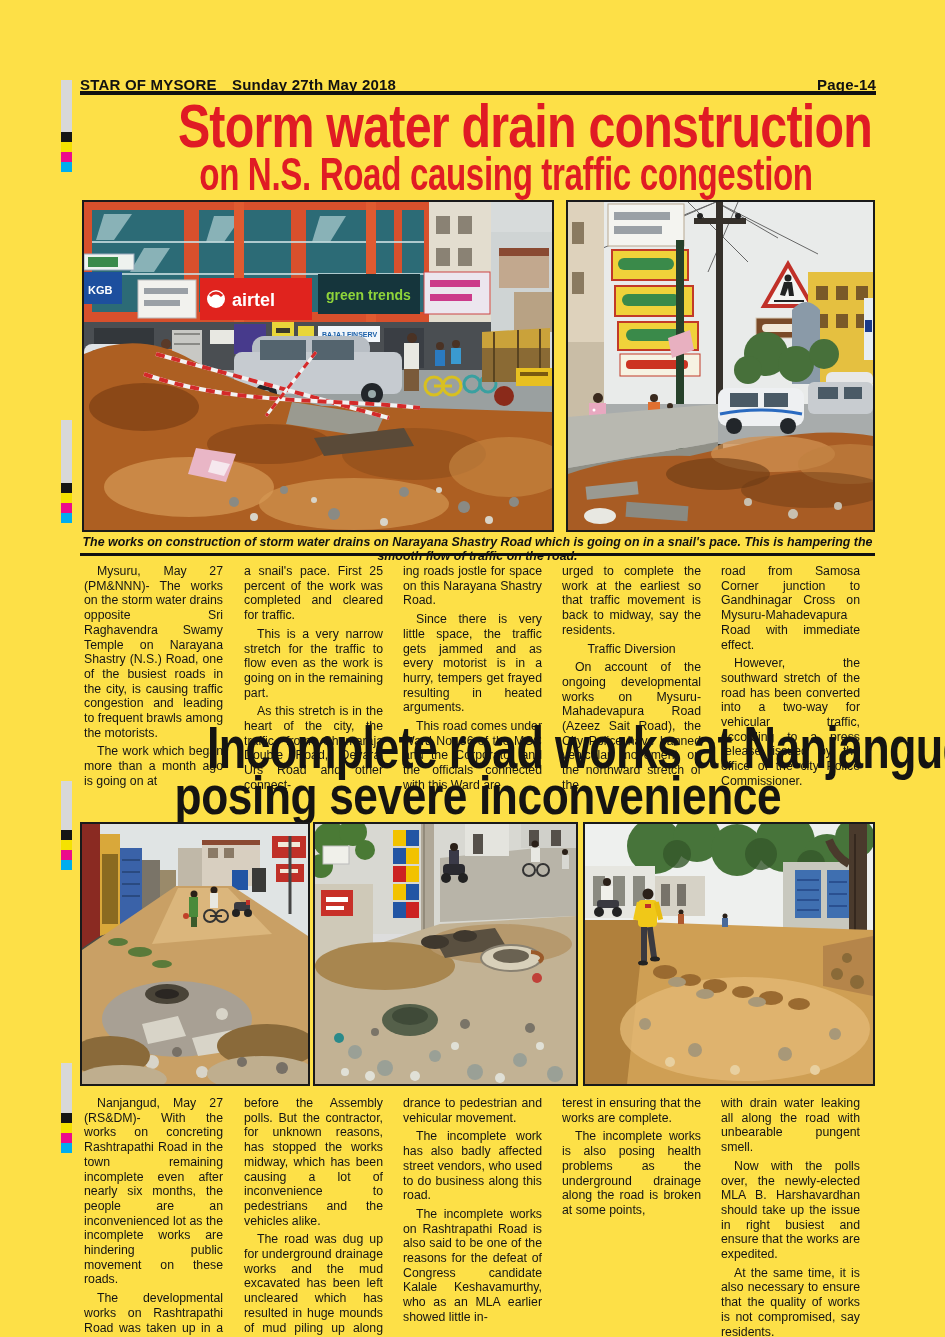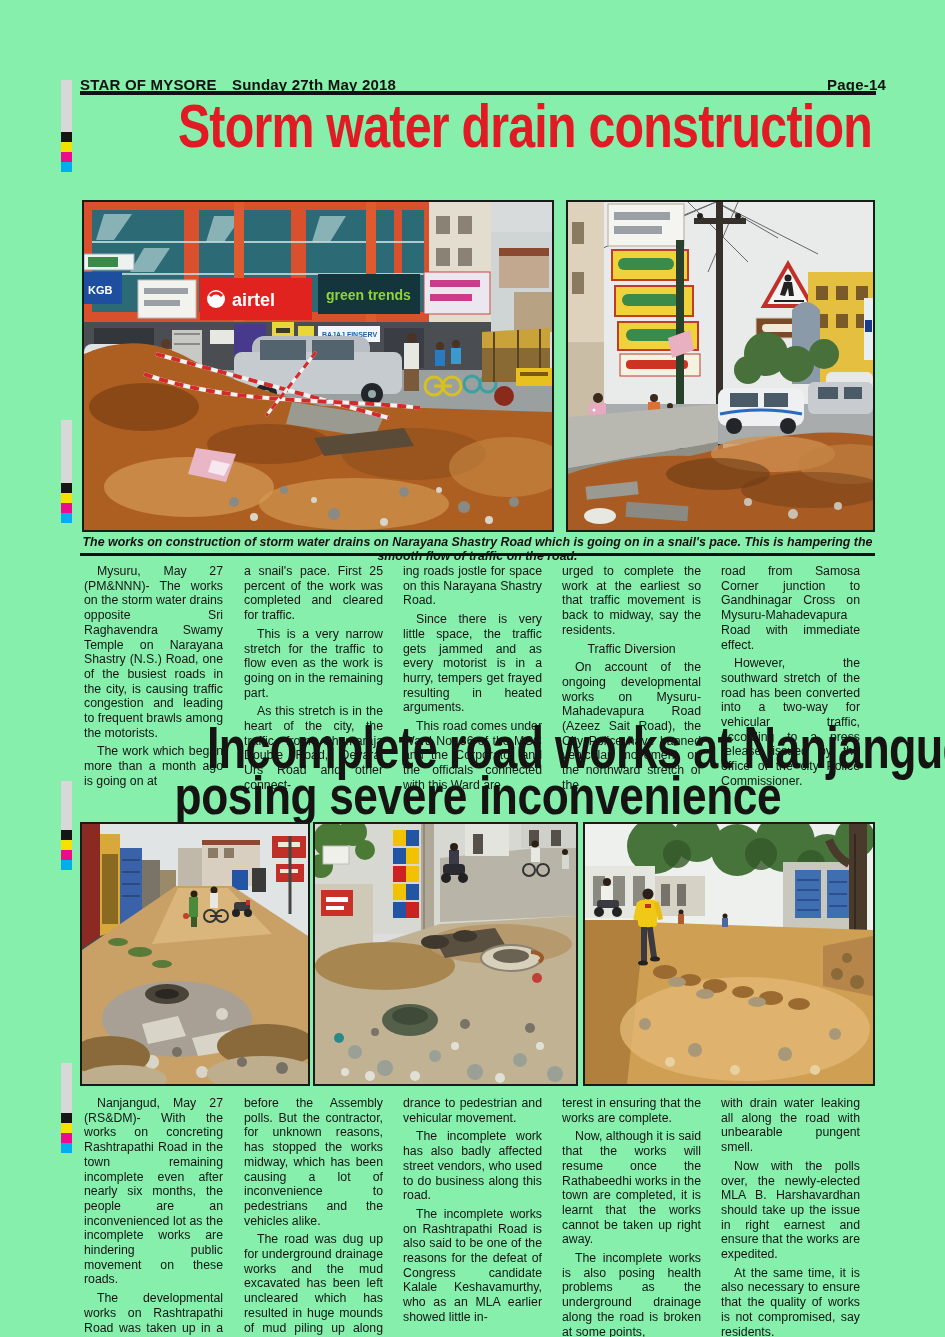--- a/index.html
+++ b/index.html
@@ -1,16 +1,16 @@
 <!DOCTYPE html>
 <html><head>
 <meta charset="utf-8">
 <style>
   html,body{margin:0;padding:0;background:#e9e9e9;}
-  .page{position:relative;width:945px;height:1337px;background:#86efac;overflow:hidden;
+  .page{position:relative;width:945px;height:1337px;background:#fde047;overflow:hidden;
         font-family:"Liberation Sans","DejaVu Sans",sans-serif;color:#111;}
   
   .reg{position:absolute;left:61px;width:11px;}
   .reg-bar{width:11px;}
   .reg-sq{width:11px;height:10px;}
   
   .mast{position:absolute;top:76px;font-size:15px;font-weight:bold;letter-spacing:0.2px;white-space:nowrap;}
   .rule{position:absolute;background:#111;}
   
   .hl{position:absolute;left:80px;width:796px;text-align:center;font-weight:bold;white-space:nowrap;}
@@ -66,24 +66,25 @@
   <div class="reg" style="top:1063px;">
     <div class="reg-bar" style="height: 50px; background: rgb(216, 216, 216);"></div>
     <div class="reg-sq" style="background: rgb(21, 21, 21);"></div>
     <div class="reg-sq" style="background: rgb(245, 226, 0);"></div>
     <div class="reg-sq" style="background: rgb(236, 11, 139);"></div>
     <div class="reg-sq" style="background: rgb(0, 173, 238);"></div>
   </div>
 
   <span class="mast" style="left:80px;">STAR OF MYSORE</span>
   <span class="mast" style="left:232px;">Sunday 27th May 2018</span>
-  <span class="mast" style="right:59px;margin-left:38px;">Page-14</span>
+  <span class="mast" style="right:69px;margin-left:38px;">Page-14</span>
   <div class="rule" style="left:80px;top:91px;width:796px;height:4px;"></div>
 
   <div class="hl hl1a" style="color: rgb(224, 27, 36);"><span class="inner">Storm water drain construction</span></div>
+  <div class="hl hl1b" style="color: rgb(224, 27, 36);"><span class="inner">on N.S. Road causing traffic congestion</span></div>
 
   <div class="photo" style="left:82px;top:200px;width:472px;height:332px;">
     <svg viewBox="0 0 468 328" preserveAspectRatio="none">
       <rect x="0" y="0" width="468" height="170" fill="#d7dbdb"></rect>
 
       <rect x="0" y="0" width="345" height="120" fill="#d8502c"></rect>
       <rect x="8" y="8" width="92" height="102" fill="#2c6b76"></rect>
       <rect x="115" y="8" width="92" height="102" fill="#2c6b76"></rect>
       <rect x="222" y="8" width="88" height="102" fill="#2c6b76"></rect>
       <rect x="318" y="8" width="22" height="102" fill="#2c6b76"></rect>
@@ -668,22 +669,21 @@
       <p>before the Assembly polls. But the contractor, for unknown reasons, has stopped the works midway, which has been causing a lot of inconvenience to pedestrians and the vehicles alike.</p>
       <p class="ind">The road was dug up for underground drainage works and the mud excavated has been left uncleared which has resulted in huge mounds of mud piling up along the road, causing hin-</p>
     </div>
   <div class="col a2 c3">
       <p>drance to pedestrian and vehicular movement.</p>
       <p class="ind">The incomplete work has also badly affected street vendors, who used to do business along this road.</p>
       <p class="ind">The incomplete works on Rashtrapathi Road is also said to be one of the reasons for the defeat of Congress candidate Kalale Keshavamurthy, who as an MLA earlier showed little in-</p>
     </div>
   <div class="col a2 c4">
       <p>terest in ensuring that the works are complete.</p>
-      <p class="ind">Now, although it is said that the works will resume once the Rathabeedhi works in the town are completed, it is learnt that the works cannot be taken up right away.</p>
       <p class="ind">The incomplete works is also posing health problems as the underground drainage along the road is broken at some points,</p>
     </div>
   <div class="col a2 c5">
       <p>with drain water leaking all along the road with unbearable pungent smell.</p>
-      <p class="ind">Now with the polls over, the newly-elected MLA B. Harshavardhan should take up the issue in right earnest and ensure that the works are expedited.</p>
+      <p class="ind">Now with the polls over, the newly-elected MLA B. Harshavardhan should take up the issue in right busiest and ensure that the works are expedited.</p>
       <p class="ind">At the same time, it is also necessary to ensure that the quality of works is not compromised, say residents.</p>
     </div>
 
 </div>
 
 </body></html>

